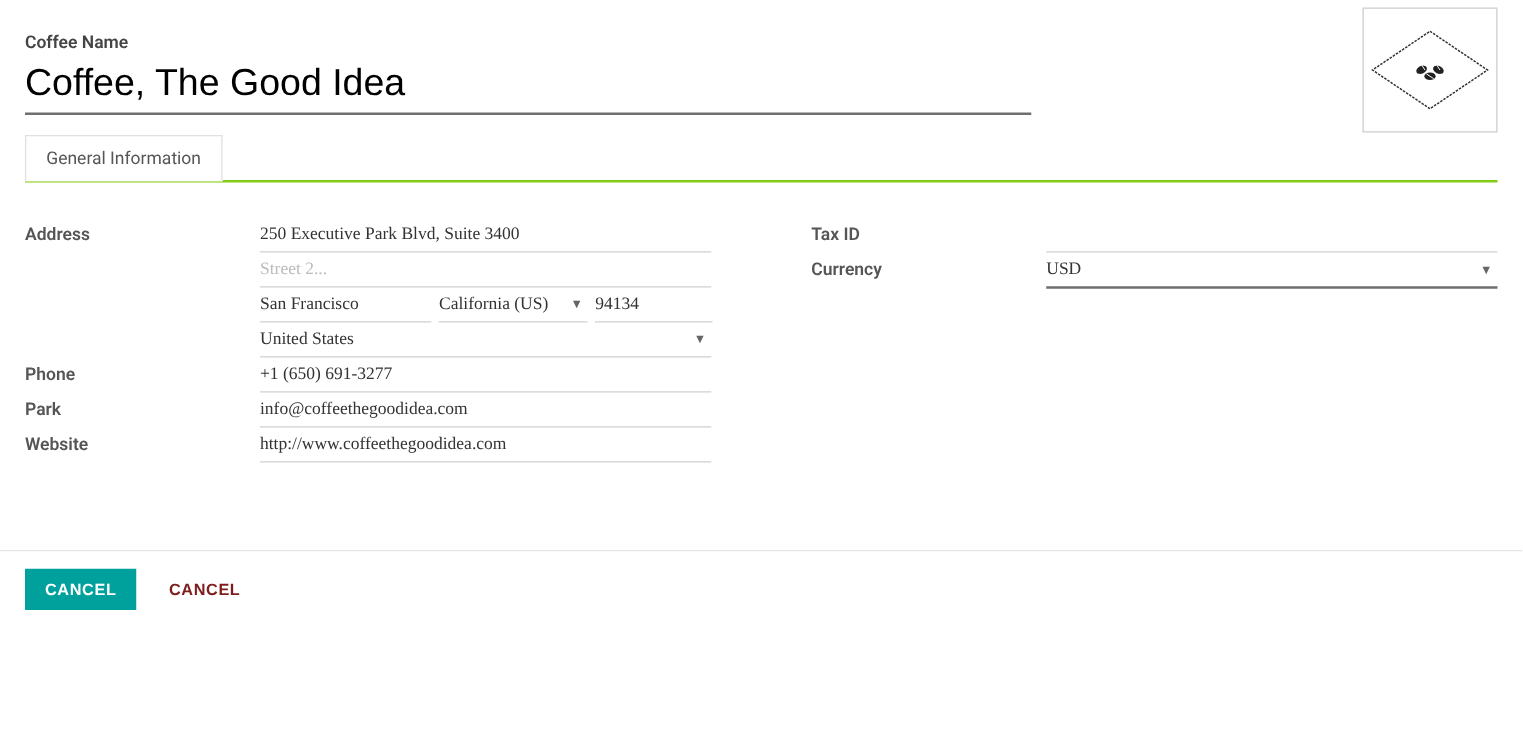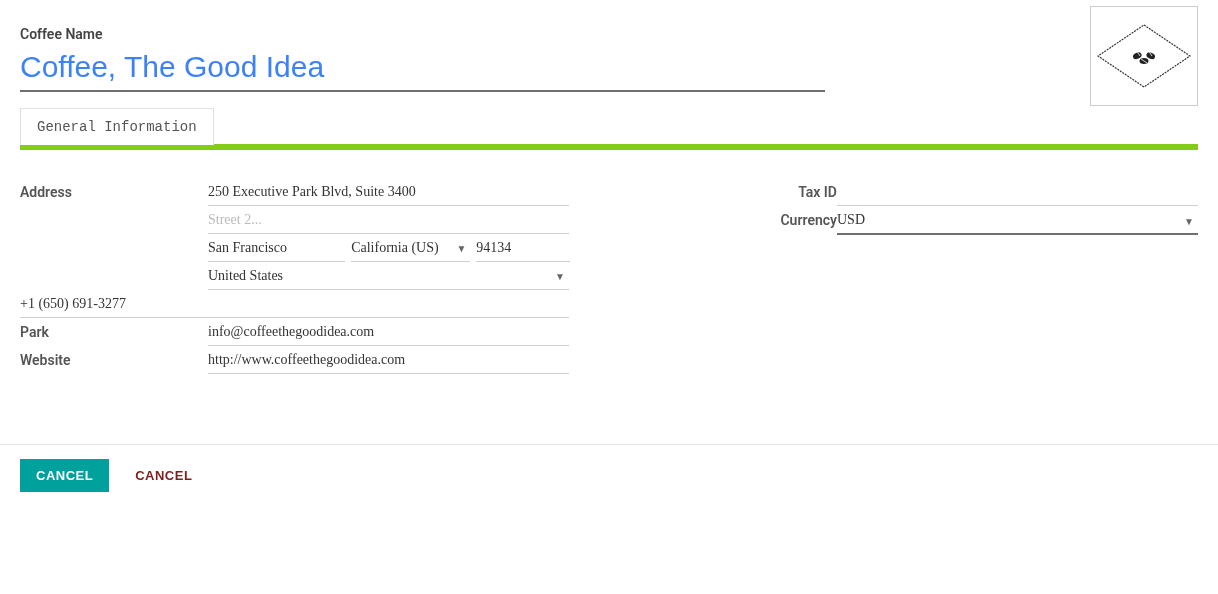--- a/index.html
+++ b/index.html
@@ -18,44 +18,43 @@
   }
   .company-name-label {
     font-size: 14px;
     font-weight: 600;
     color: #444;
     margin-bottom: 6px;
   }
   .company-name-input {
     font-size: 30px;
     font-weight: 400;
-    color: #3b82f6;
+    color: #000000;
     border: none;
     border-bottom: 2px solid #6f6f6f;
     outline: none;
     width: 805px;
     padding: 2px 0 6px 0;
     background: transparent;
   }
   .logo-box {
     position: absolute;
     top: 6px;
     right: 20px;
     width: 108px;
     height: 100px;
     border: 1px solid #ccc;
     display: flex;
     align-items: center;
     justify-content: center;
   }
   .tabs {
     margin-top: 16px;
-    border-bottom: 6px solid #84cc16;
-    display: flex;
-    font-family: Liberation Mono, monospace;
+    border-bottom: 2px solid #84cc16;
+    display: flex;
   }
   .tab {
     padding: 10px 16px 9px 16px;
     border: 1px solid #e0e0e0;
     border-bottom: 1px solid #fff;
     margin-bottom: -1px;
     background: #fff;
     font-size: 14px;
     color: #555;
     cursor: pointer;
@@ -110,21 +109,21 @@
   .select-wrap { position: relative; width: 100%; }
   .select-wrap .caret {
     position: absolute;
     right: 4px;
     top: 50%;
     transform: translateY(-50%);
     pointer-events: none;
     color: #666;
     font-size: 10px;
   }
-  .col-right .row-label { width: 188px; text-align: right; }
+  .col-right .row-label { width: 188px; }
   .currency-input {
     border-bottom: 2px solid #6f6f6f;
   }
   .footer {
     border-top: 1px solid #e5e5e5;
     margin-top: 70px;
     padding: 14px 20px 20px 20px;
     display: flex;
     align-items: center;
     gap: 22px;
@@ -194,20 +193,21 @@
             <input class="field-input addr-zip" value="94134" style="">
           </div>
           <div class="select-wrap">
             <input class="field-input" value="United States" style="">
             <span class="caret">▼</span>
           </div>
         </div>
       </div>
 
       <div class="row">
+        <div class="row-label">Phone</div>
         <div class="row-fields">
           <input class="field-input" value="+1 (650) 691-3277" style="">
         </div>
       </div>
 
       <div class="row">
         <div class="row-label">Park</div>
         <div class="row-fields">
           <input class="field-input" value="info@coffeethegoodidea.com" style="">
         </div>

